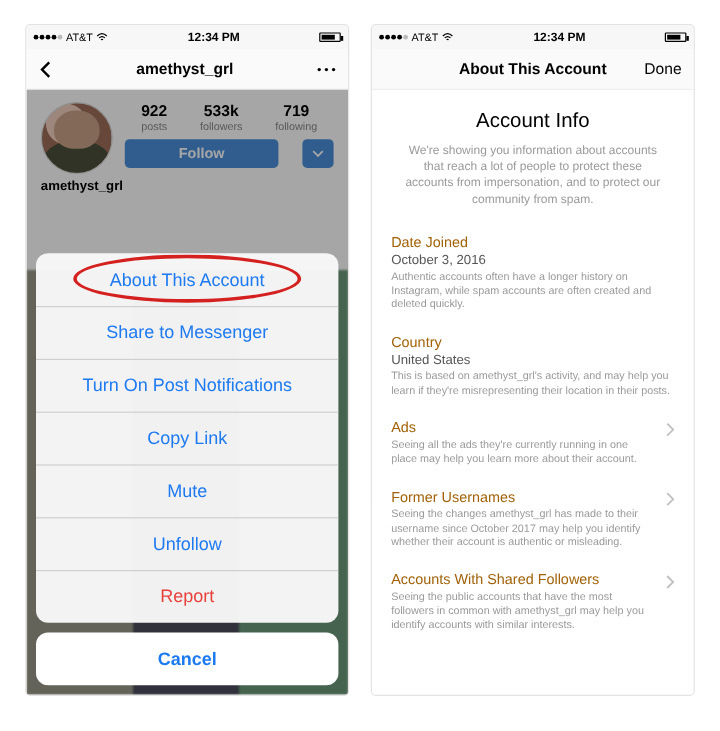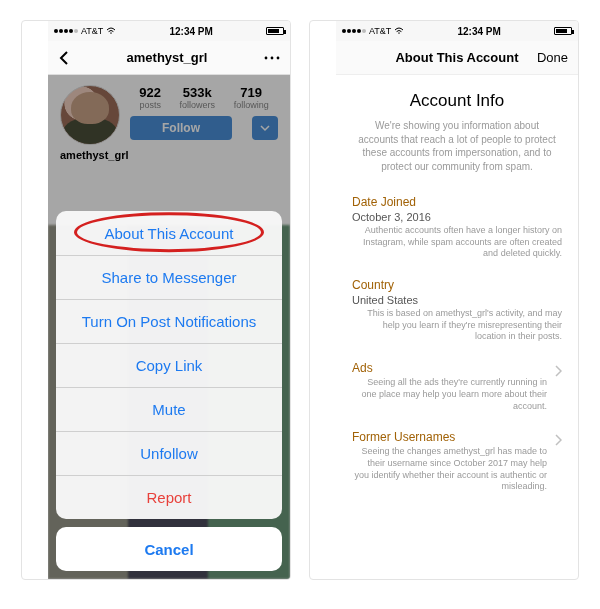--- a/index.html
+++ b/index.html
@@ -1,18 +1,18 @@
 <!DOCTYPE html>
 <html><head>
 <meta charset="utf-8">
 <style>
   * { box-sizing: border-box; margin: 0; padding: 0; font-family: -apple-system, "Helvetica Neue", Arial, sans-serif; }
   body { background: #fff; width: 600px; height: 609px; position: relative; }
   .stage { position: absolute; inset: 0; padding: 20px; display: flex; gap: 18px; justify-content: center; align-items: flex-start; }
-  .phone { width: 270px; height: 560px; border: 1px solid #e3e3e3; border-radius: 4px; overflow: hidden; background: #fff; display: flex; flex-direction: column; position: relative; padding-left: 26px; }
+  .phone { width: 270px; height: 560px; border: 1px solid #e3e3e3; border-radius: 4px; overflow: hidden; background: #fff; display: flex; flex-direction: column; position: relative; }
   .status-bar { height: 20px; background: #f7f7f7; display: flex; align-items: center; justify-content: space-between; padding: 0 6px; font-size: 9px; color: #000; }
   .status-left, .status-right { display: flex; align-items: center; gap: 3px; }
   .dots { display: flex; gap: 1px; }
   .dot { width: 4px; height: 4px; border-radius: 50%; background: #000; }
   .dot.off { background: #bbb; }
   .status-center { font-weight: 600; font-size: 10px; }
   .battery { width: 18px; height: 8px; border: 1px solid #000; border-radius: 1px; position: relative; }
   .battery::after { content:""; position:absolute; right:-3px; top:2px; width:2px; height:4px; background:#000; }
   .battery-fill { position:absolute; left:1px; top:1px; bottom:1px; width:70%; background:#000; }
 
@@ -50,21 +50,21 @@
   
   .nav2 { height:34px; background:#fafafa; border-bottom:1px solid #eee; display:flex; align-items:center; justify-content:center; position:relative; }
   .nav2 .title { font-weight:700; font-size:13px; }
   .nav2 .done { position:absolute; right:10px; font-size:13px; font-weight:400; }
   .about-scroll { flex:1; overflow:hidden; padding:16px 16px 8px; }
   .ai-title { text-align:center; font-size:17px; font-weight:400; margin-bottom:8px; }
   .ai-sub { text-align:center; font-size:10px; color:#9a9a9a; line-height:1.35; padding:0 6px; margin-bottom:22px; }
   .info-block { margin-bottom:18px; }
   .info-label { font-size:12px; color:#a16207; margin-bottom:2px; }
   .info-value { font-size:11px; color:#555; margin-bottom:2px; }
-  .info-desc  { font-size:9px; color:#9a9a9a; line-height:1.3;text-align:right; }
+  .info-desc  { font-size:9px; color:#9a9a9a; line-height:1.3; }
   .row-link { display:flex; align-items:flex-start; justify-content:space-between; gap:8px; }
   .row-link .chevron { color:#c0c0c0; padding-top:2px; }
 </style>
 </head>
 <body>
 
 <div class="stage">
 
   <div class="phone">
     <div class="status-bar">
@@ -233,16 +233,27 @@
           <div class="info-label">Former Usernames</div>
           <div class="info-desc">Seeing the changes amethyst_grl has made to their username since October 2017 may help you identify whether their account is authentic or misleading.</div>
         </div>
         <span class="chevron">
           <svg width="7" height="12" viewBox="0 0 7 12">
               <path d="M1 1 L6 6 L1 11" stroke="#c0c0c0" stroke-width="1.5" fill="none"></path>
             </svg>
         </span>
       </div>
 
+      <div class="info-block row-link">
+        <div>
+          <div class="info-label">Accounts With Shared Followers</div>
+          <div class="info-desc">Seeing the public accounts that have the most followers in common with amethyst_grl may help you identify accounts with similar interests.</div>
+        </div>
+        <span class="chevron">
+          <svg width="7" height="12" viewBox="0 0 7 12">
+              <path d="M1 1 L6 6 L1 11" stroke="#c0c0c0" stroke-width="1.5" fill="none"></path>
+            </svg>
+        </span>
+      </div>
     </div>
   </div>
 
 </div>
 
 </body></html>

